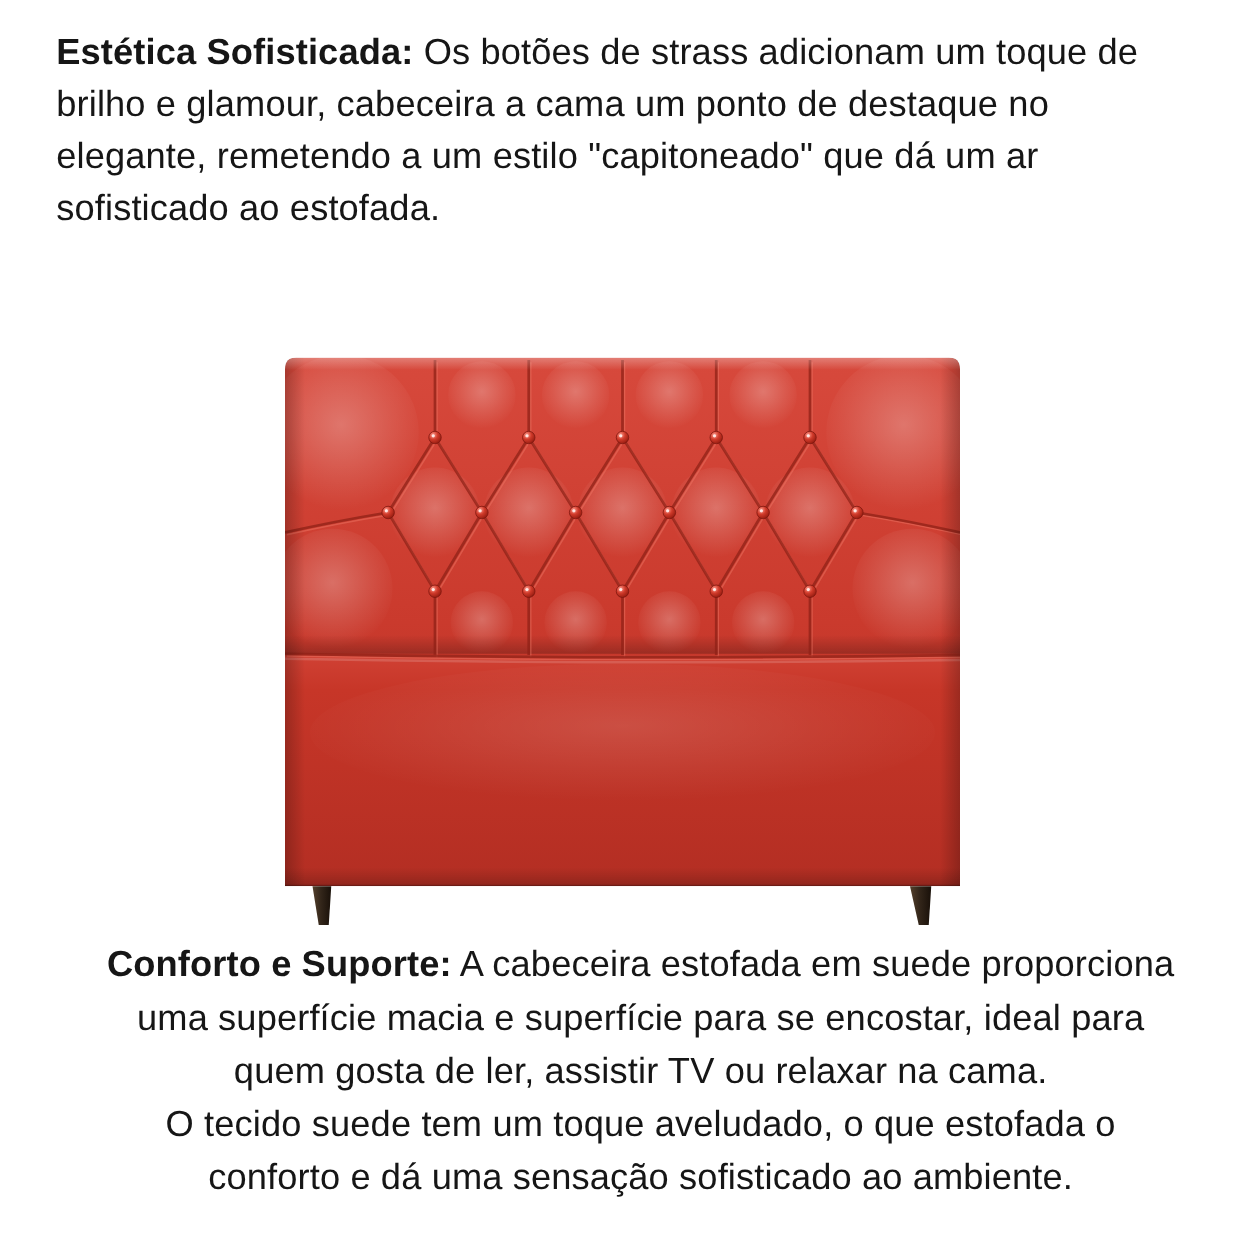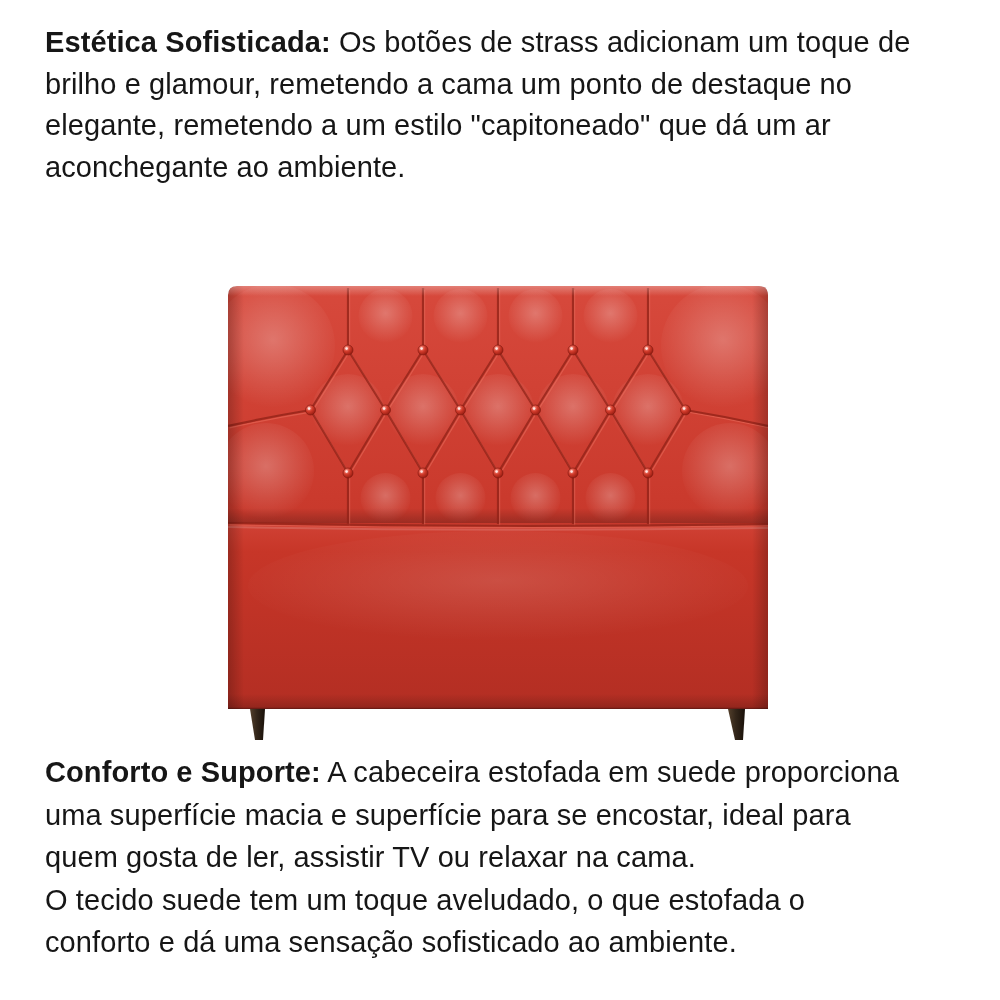--- a/index.html
+++ b/index.html
@@ -23,44 +23,44 @@
     left: 45px;
     right: 20px;
     font-size: 29px;
     letter-spacing: 0.1px;
   }
   .text-block .line {
     white-space: nowrap;
   }
   .top-block { top: 22px; }
   .top-block .line { line-height: 41.5px; height: 41.5px; }
-  .bottom-block { top: 751px; }
+  .bottom-block { top: 751px; text-align: center; }
   .bottom-block .line { line-height: 42.5px; height: 42.5px; }
   .lead { font-weight: 700; }
   .product-figure {
     position: absolute;
     left: 228px;
     top: 286px;
     width: 540px;
     height: 460px;
     margin: 0;
     padding: 0;
   }
   .product-figure svg { display: block; }
 </style>
 </head>
 <body>
 
 <div class="page">
 
   <section class="text-block top-block">
     <div class="line"><span class="lead">Estética Sofisticada:</span><span> Os botões de strass adicionam um toque de</span></div>
-    <div class="line">brilho e glamour, remetendo a cama um ponto de destaque no</div>
+    <div class="line">brilho e glamour, cabeceira a cama um ponto de destaque no</div>
     <div class="line">elegante, remetendo a um estilo "capitoneado" que dá um ar</div>
-    <div class="line">aconchegante ao ambiente.</div>
+    <div class="line">sofisticado ao estofada.</div>
   </section>
 
   <figure class="product-figure">
     <svg viewBox="0 0 540 460" width="540" height="460" role="img">
       <defs>
         <clipPath id="bodyClip">
           <path d="M9,0 H531 Q540,0 540,9 V423 H0 V9 Q0,0 9,0 Z"></path>
         </clipPath>
         <linearGradient id="bodyGrad" x1="0" y1="0" x2="0" y2="1">
           <stop offset="0" stop-color="#d7493c"></stop>

